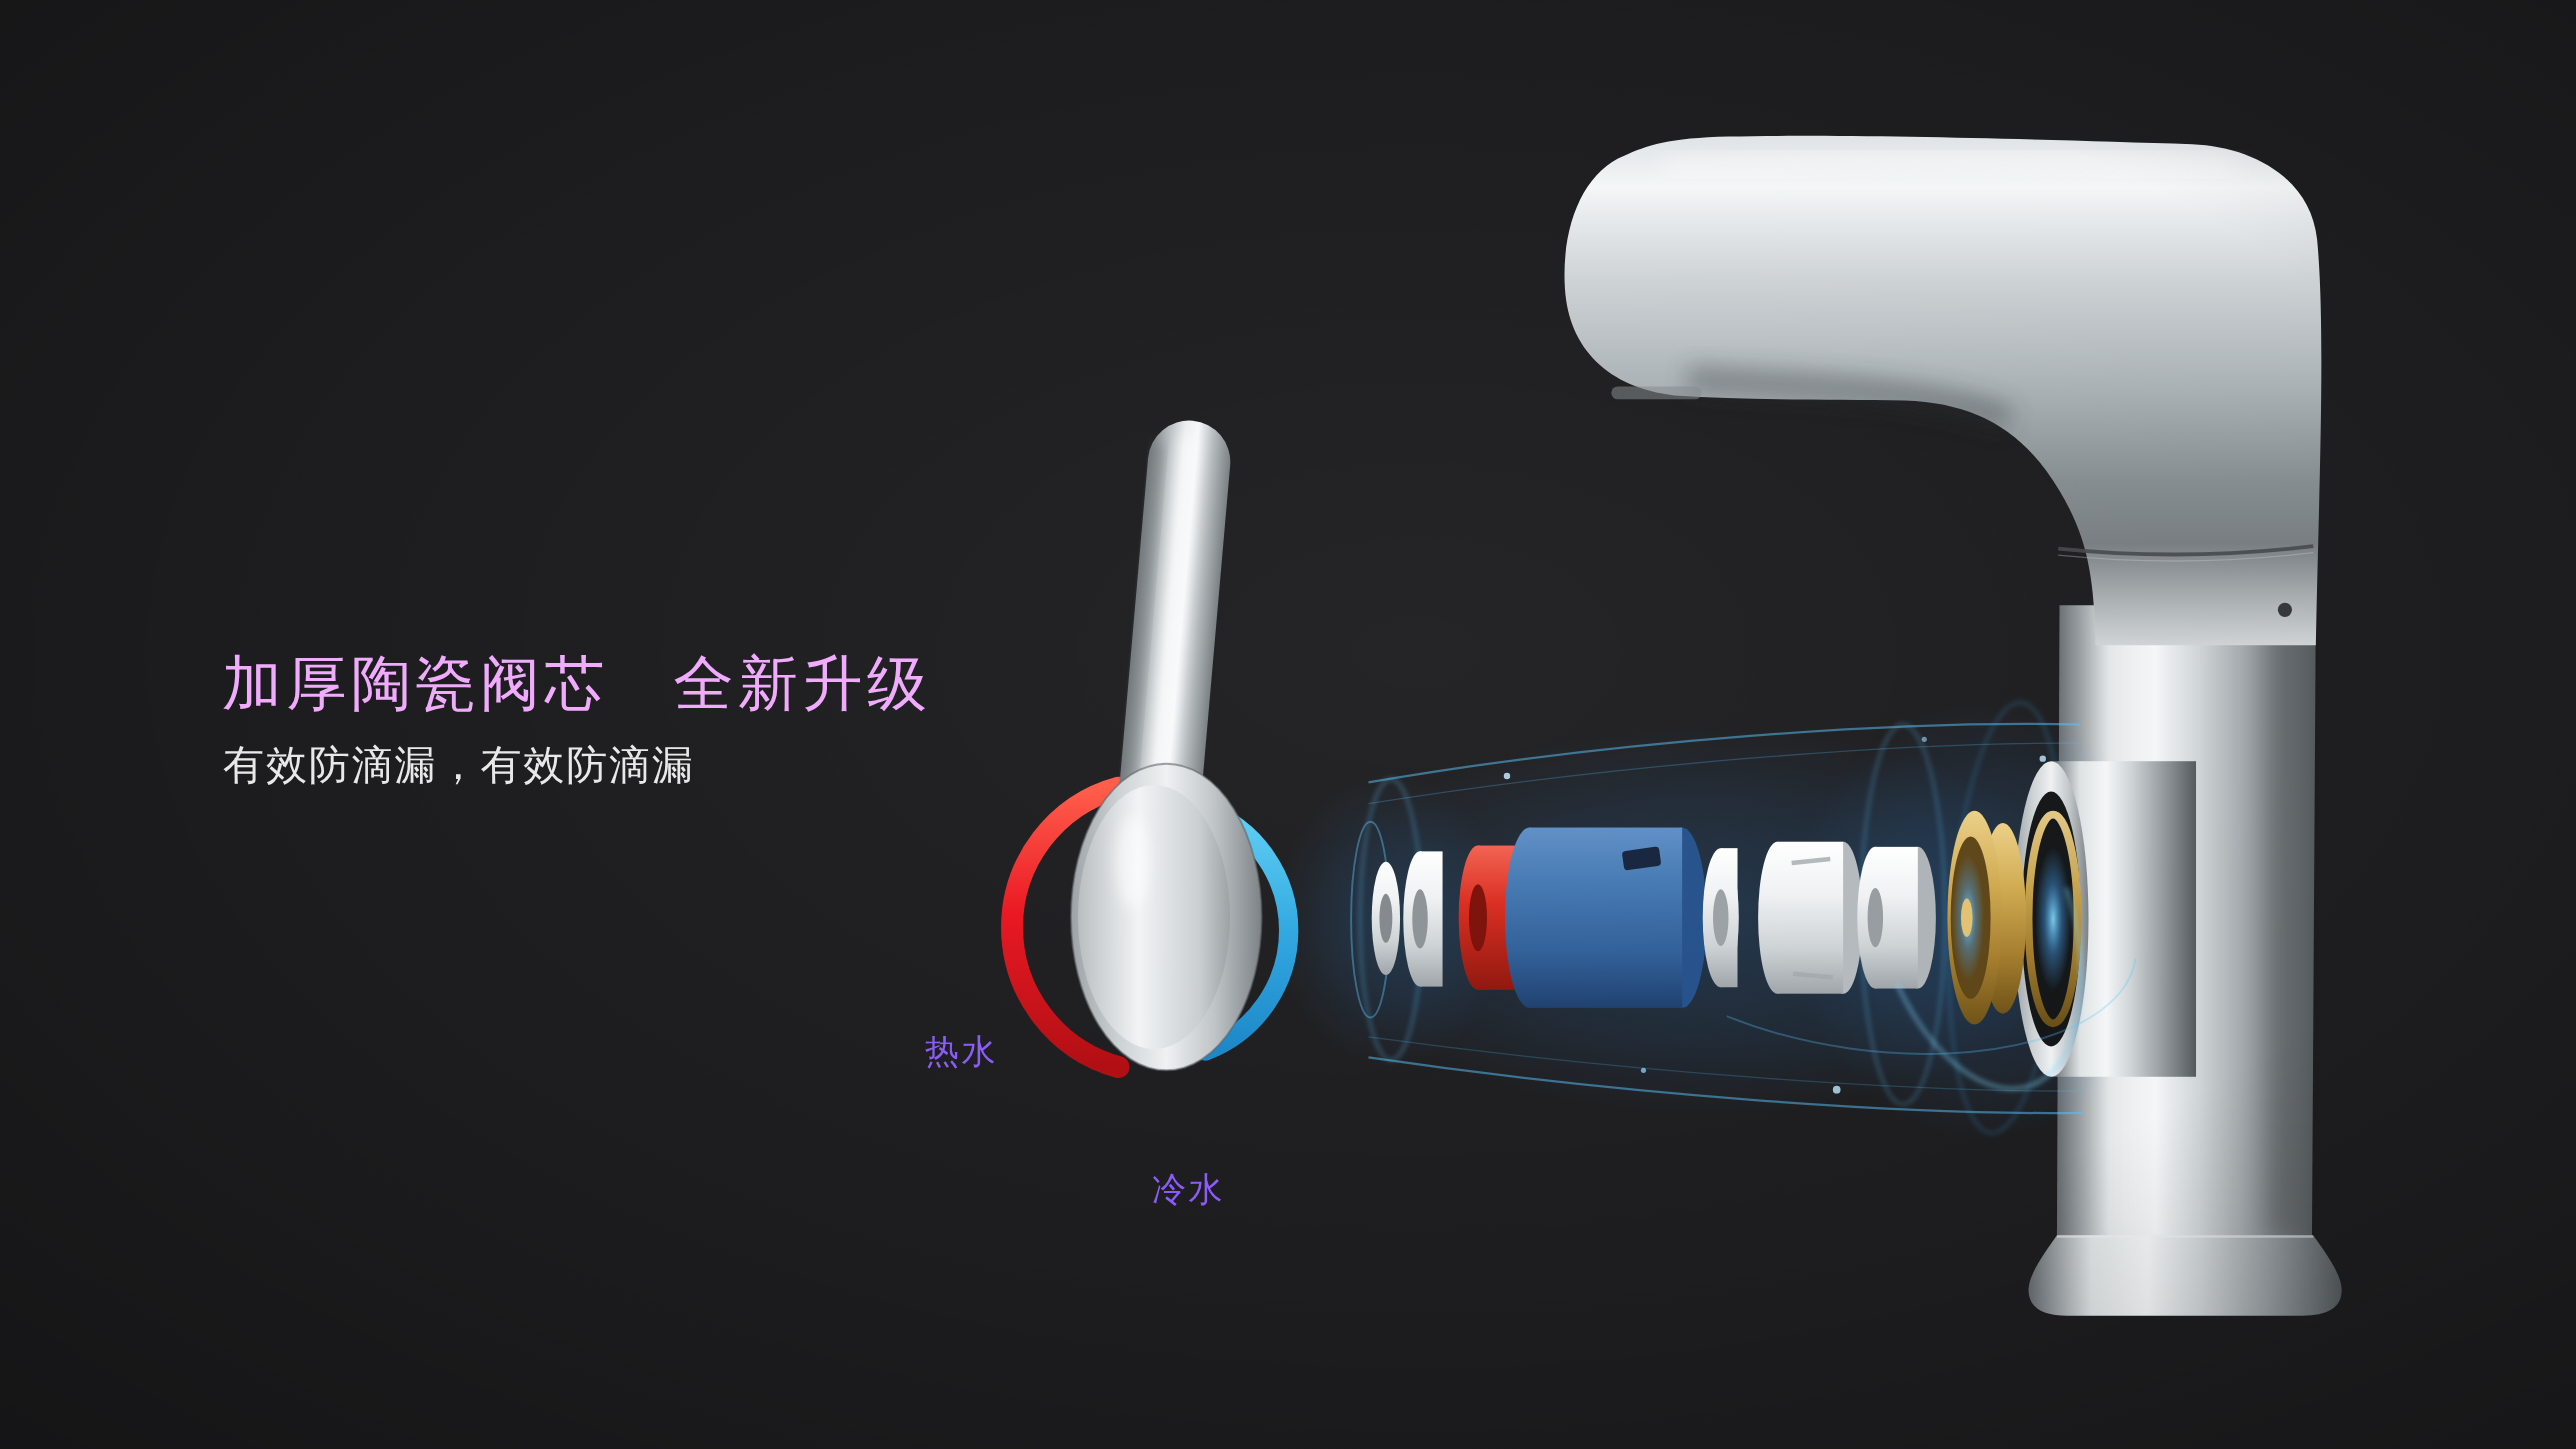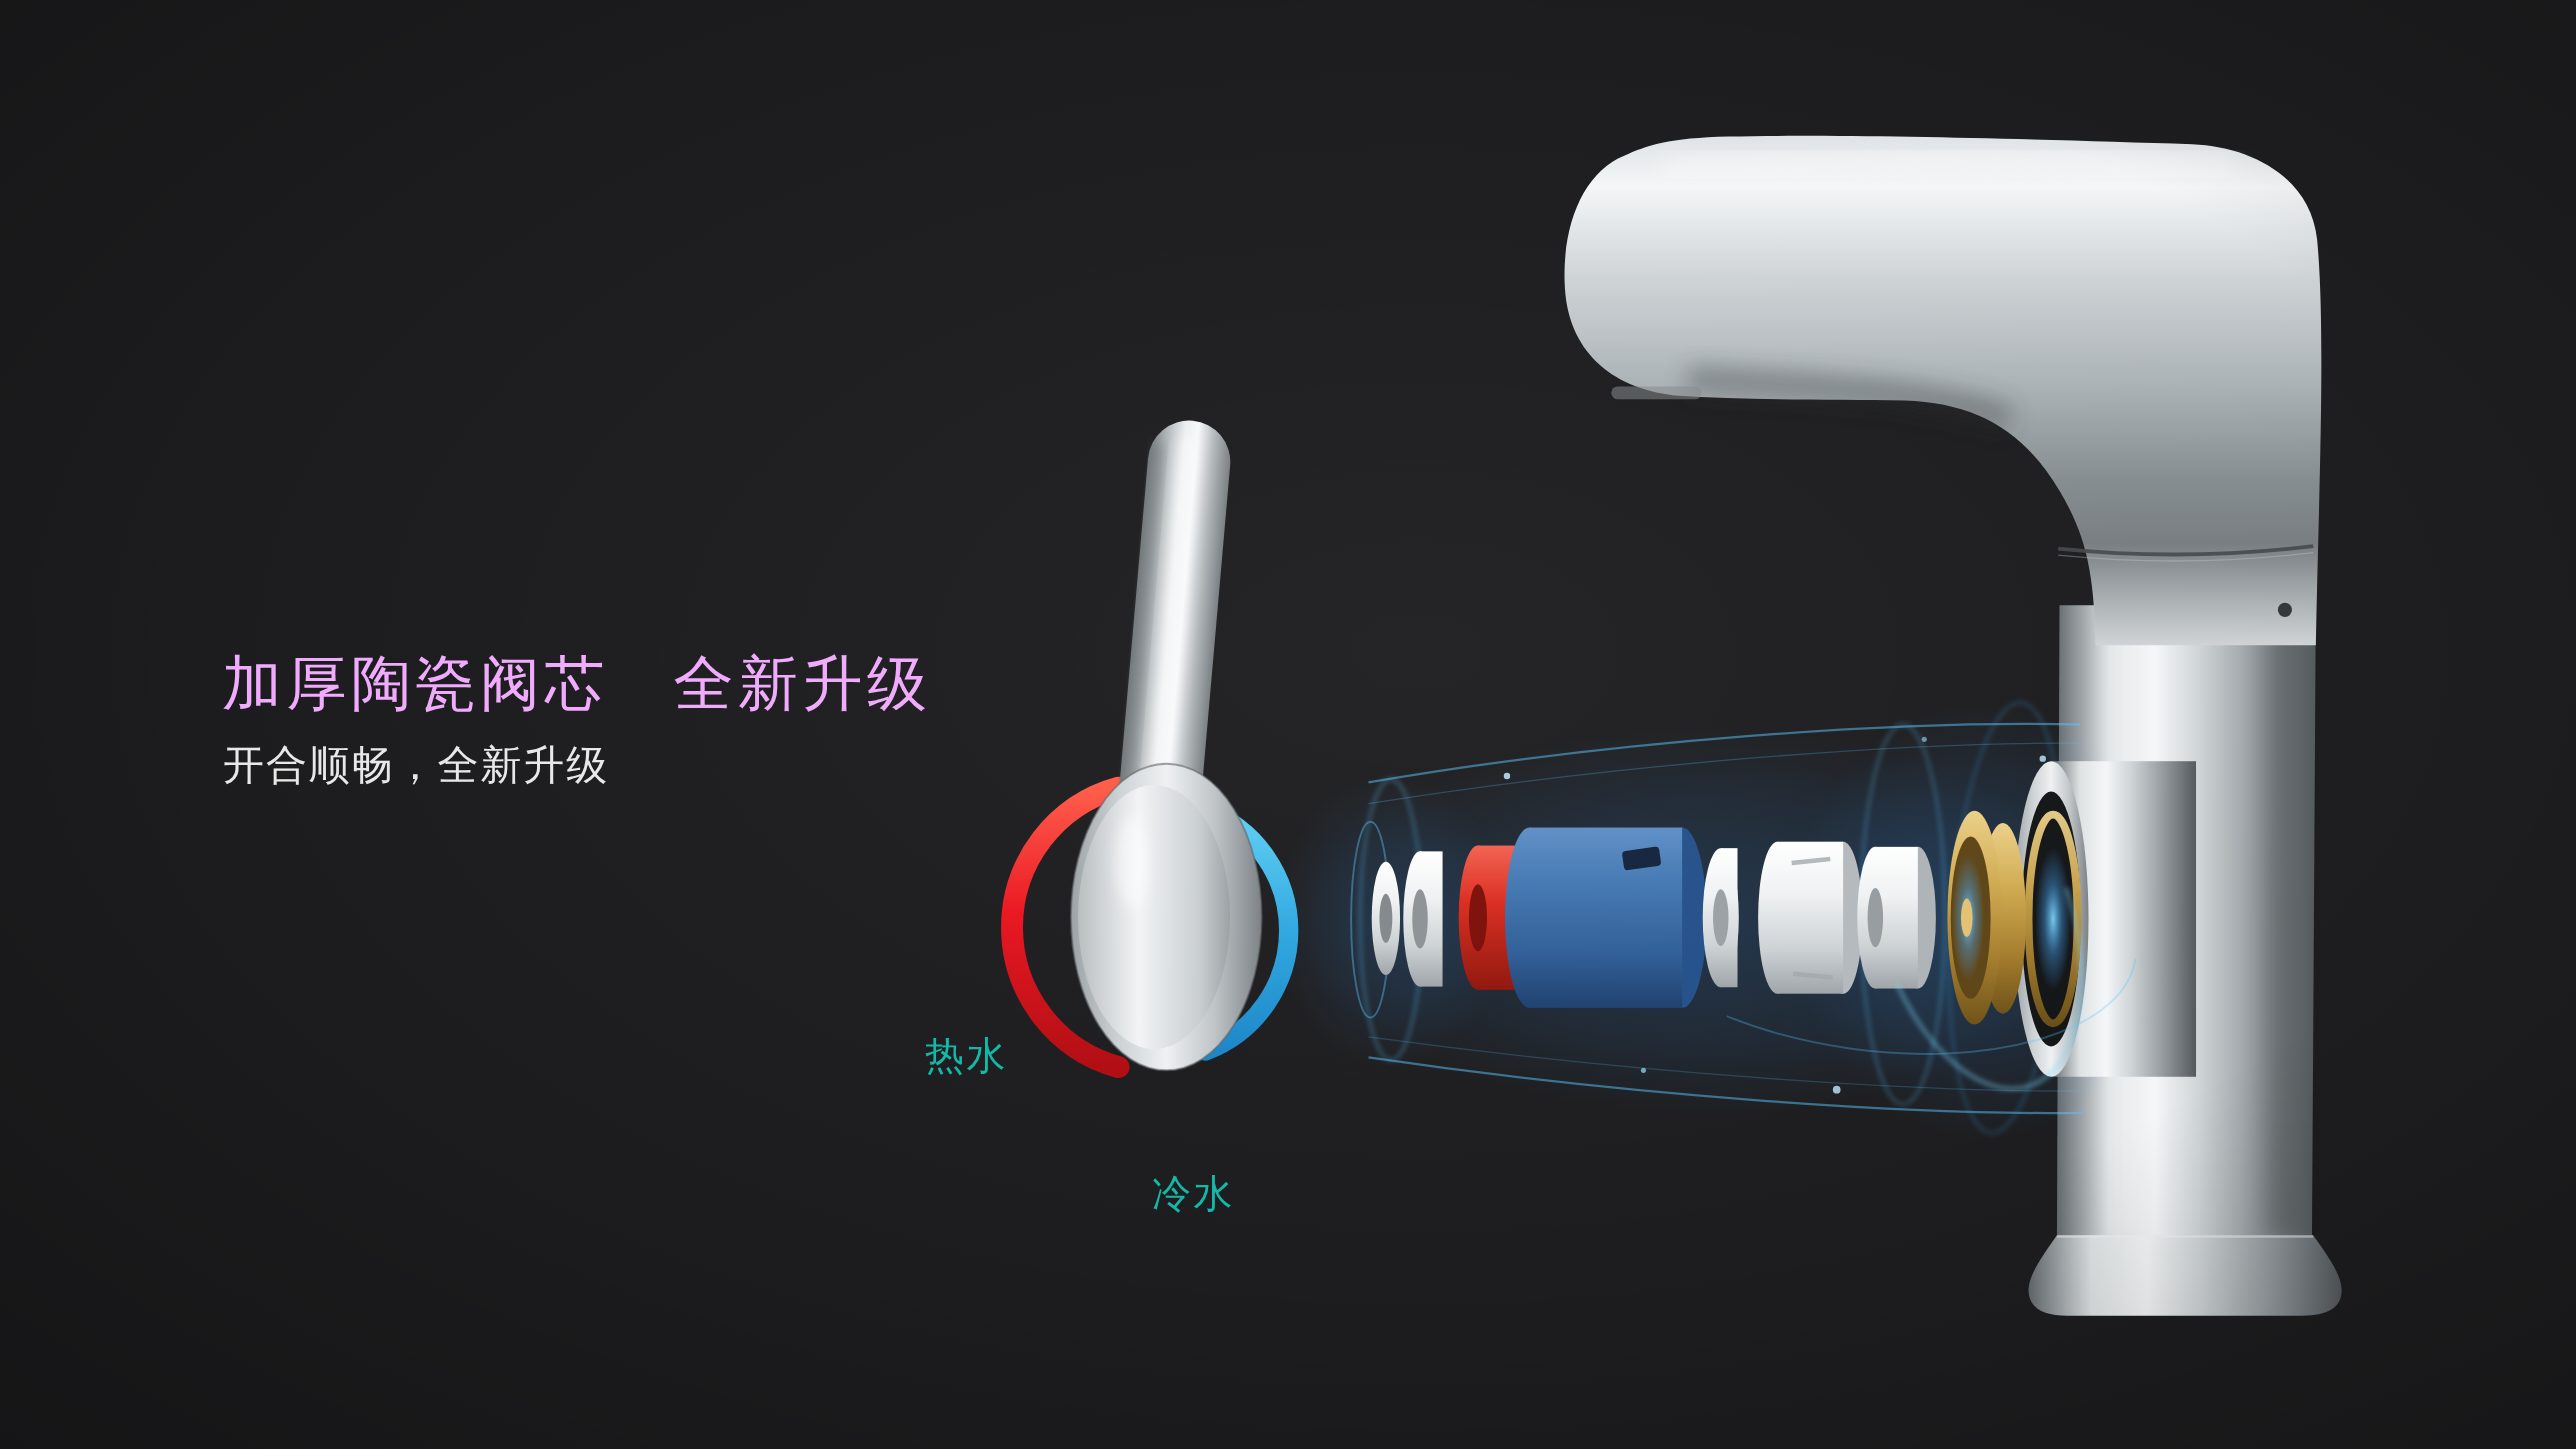--- a/index.html
+++ b/index.html
@@ -20,21 +20,21 @@
     position:absolute;left:222px;top:644px;
     color:#f0abfc;font-size:60px;letter-spacing:4.5px;font-weight:400;
     white-space:nowrap;
   }
   .subline{
     position:absolute;left:223px;top:738px;
     color:#e8e8e8;font-size:41px;letter-spacing:1.9px;font-weight:300;
     white-space:nowrap;
   }
   .part-label{
-    position:absolute;color:#14b8a6;font-size:39px;letter-spacing:2.6px;font-weight:300;
+    position:absolute;color:#8b5cf6;font-size:34px;letter-spacing:2.6px;font-weight:300;
     white-space:nowrap;
   }
   .label-hot{left:925px;top:1029px;}
   .label-cold{left:1152px;top:1167px;text-align:center;}
   svg{position:absolute;inset:0;}
 </style>
 </head>
 <body>
 
 <div class="stage">
@@ -263,18 +263,18 @@
         <ellipse cx="1811" cy="1424" rx="148" ry="238" fill="none" stroke="#5d6367" stroke-width="3" opacity="0.6"></ellipse>
         <ellipse cx="1792" cy="1424" rx="118" ry="205" fill="url(#capG2)"></ellipse>
         <ellipse cx="1758" cy="1338" rx="26" ry="72" fill="#ffffff" opacity="0.55" filter="url(#b10)"></ellipse>
       </g>
     </g>
   </svg>
 
   <div class="vignette"></div>
 
   <div class="headline">加厚陶瓷阀芯　全新升级</div>
-  <div class="subline">开合顺畅，全新升级</div>
+  <div class="subline">有效防滴漏，有效防滴漏</div>
   <div class="part-label label-hot">热水</div>
   <div class="part-label label-cold">冷水</div>
 
 </div>
 
 
 </body></html>

